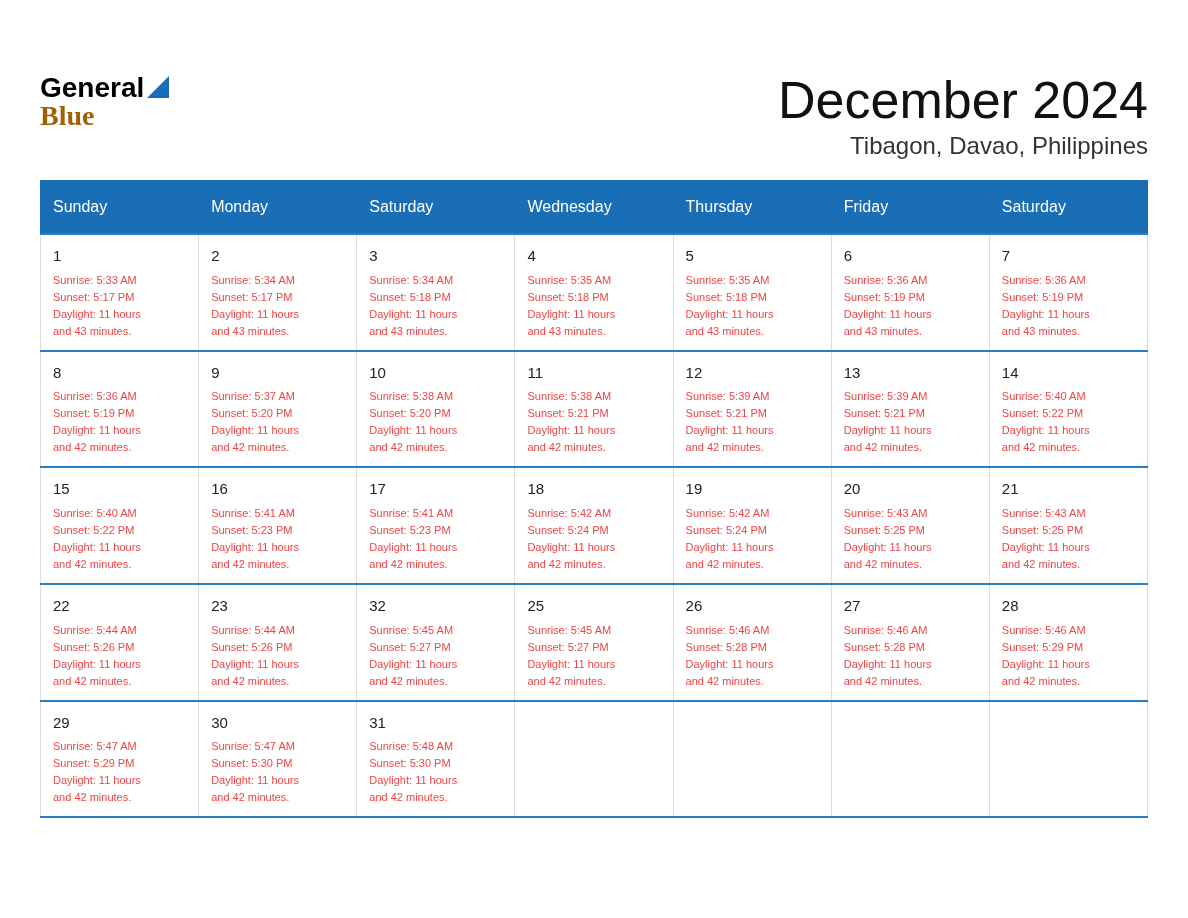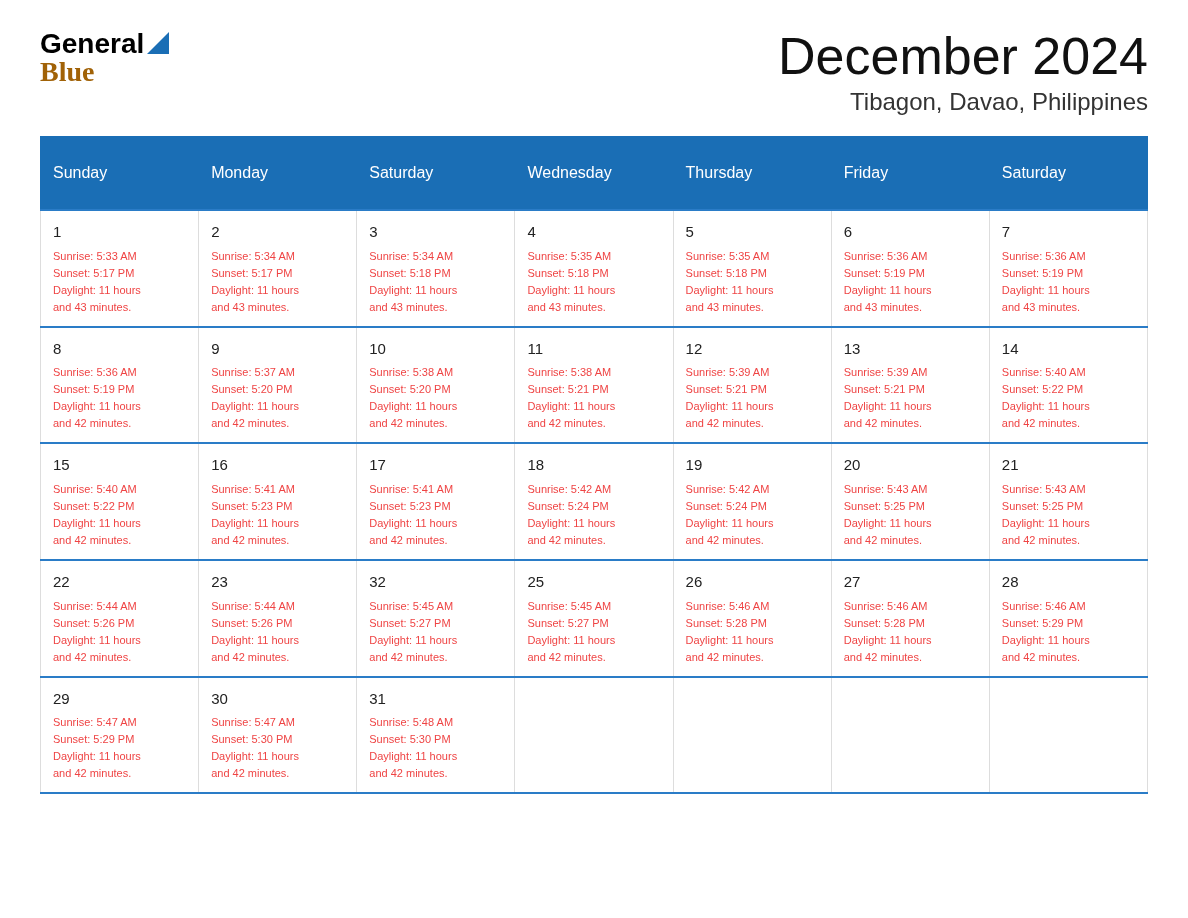--- a/index.html
+++ b/index.html
@@ -8,20 +8,21 @@
       background: #fff;
       padding: 30px 40px;
       width: 1188px;
       min-height: 918px;
     }
     .header {
       display: flex;
       justify-content: space-between;
       align-items: flex-start;
       margin-bottom: 20px;
+      margin-top: 44px;
     }
     .logo {
       display: flex;
       align-items: center;
     }
     .logo-text-general {
       font-size: 28px;
       font-weight: bold;
       color: #000;
       line-height: 1;
@@ -56,21 +57,21 @@
       margin-top: 6px;
     }
     table {
       width: 100%;
       border-collapse: collapse;
       table-layout: fixed;
     }
     thead th {
       background-color: #1a6eb5;
       color: #fff;
-      padding: 27px 12px;
+      padding: 17px 12px;
       text-align: left;
       font-size: 16px;
       font-weight: normal;
       border: 1px solid #1a6eb5;
     }
     tbody tr {
       border-bottom: 2px solid #2a7cc7;
     }
     tbody td {
       vertical-align: top;

